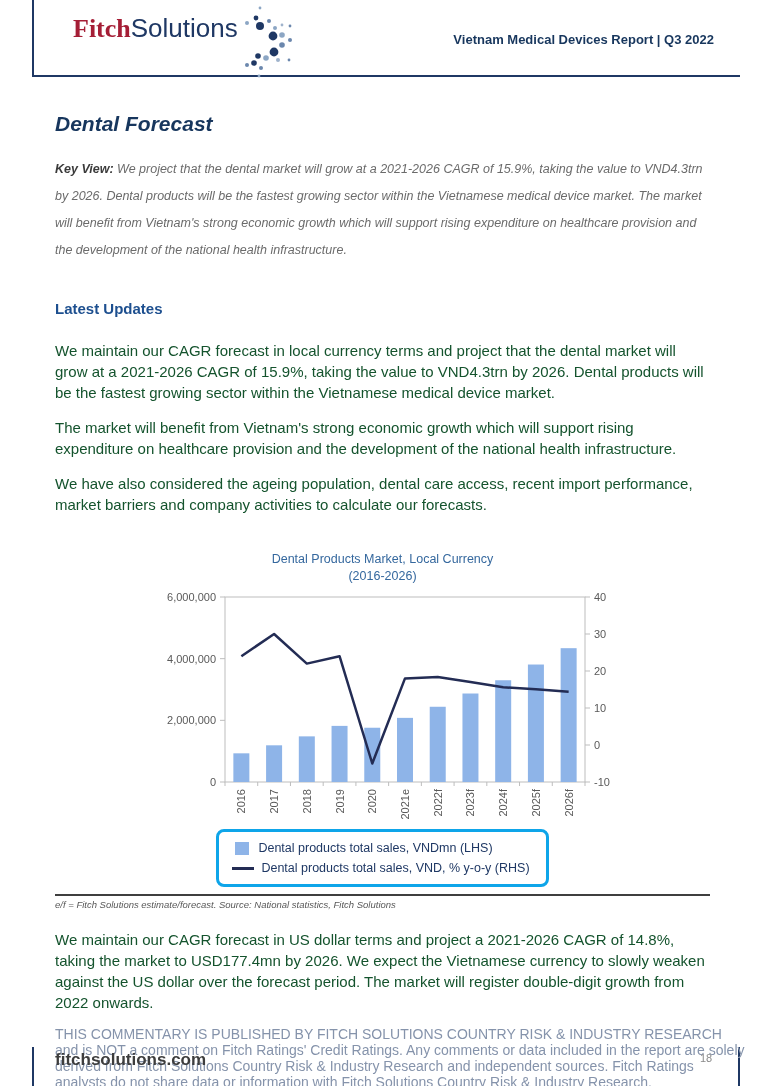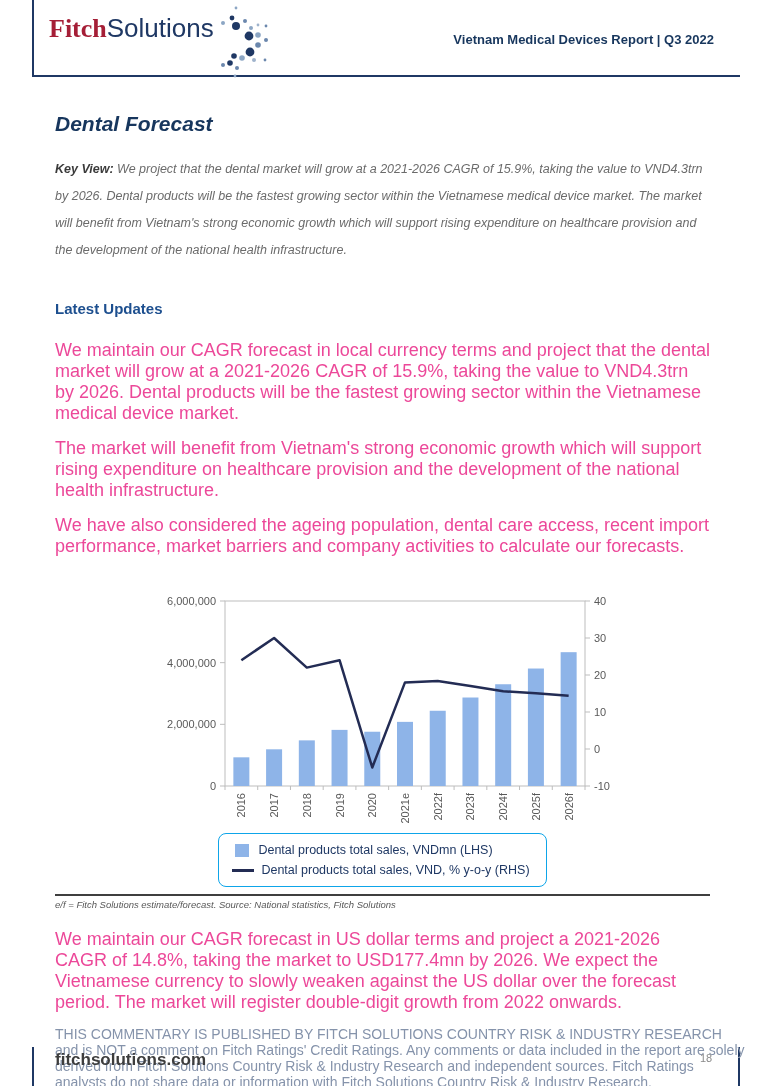--- a/index.html
+++ b/index.html
@@ -7,41 +7,41 @@
     width:768px;height:1086px;position:relative;background:#ffffff;
     font-family:"Liberation Sans",sans-serif;overflow:hidden;
   }
   
   .b-left-top{position:absolute;left:32px;top:0;width:2px;height:76px;background:#1f3864;}
   .h-rule{position:absolute;left:32px;top:75px;width:708px;height:2px;background:#1f3864;}
   .b-left-bot{position:absolute;left:32px;top:1047px;width:2px;height:39px;background:#1f3864;}
   .b-right-bot{position:absolute;left:738px;top:1047px;width:2px;height:39px;background:#1f3864;}
 
   
-  .logo{position:absolute;left:49px;top:13px;white-space:nowrap;}
+  .logo{position:absolute;left:73px;top:13px;white-space:nowrap;}
   .logo .fitch{font-family:"Liberation Serif",serif;font-weight:700;font-size:26px;color:#a51e36;}
   .logo .solutions{font-family:"Liberation Sans",sans-serif;font-weight:400;font-size:26px;color:#1f3864;}
   .logo-dots{position:absolute;left:172px;top:-11px;}
   .report-title{position:absolute;right:54px;top:32px;font-size:13px;font-weight:700;color:#17365d;}
 
   .content{padding:77px 58px 0 55px;}
   h1.page-title{margin:34px 0 0;font-size:21px;line-height:26px;font-weight:700;color:#17365d;font-style:italic;}
   .keyview{margin:19px 0 0;font-style:italic;font-size:12.5px;line-height:27px;color:#6b6b6b;}
   .keyview .kv-label{font-weight:700;color:#3b3b3b;}
   h2.section-heading{margin:36px 0 8px;font-size:15px;line-height:18px;font-weight:700;color:#1d4f8f;}
-  p.body{margin:0;font-size:18px;line-height:21px;color:#ec4899;}
+  p.body{margin:0;font-size:15px;line-height:21px;color:#14532d;}
   p.body.m1{margin-top:22px;}
   p.body.m2{margin-top:14px;}
 
   .chart-block{margin-top:36px;}
   .chart-title{font-size:12.5px;line-height:17px;color:#35689e;text-align:center;}
   .chart-svg{display:block;margin:4px 0 0 92px;}
   .chart-svg text.tick{font-size:11px;fill:#595959;font-family:"Liberation Sans",sans-serif;}
 
-  .legend{margin:2px auto 0;width:max-content;border:1px solid #0ea5e9;border-radius:8px;
+  .legend{margin:2px auto 0;width:max-content;border:3px solid #0ea5e9;border-radius:8px;
     padding:6px 16px;background:#fff;}
   .legend-row{display:flex;align-items:center;height:20px;}
   .legend-swatch{width:14px;height:13px;background:#8eb4e8;margin-right:9px;flex:none;}
   .legend-line{width:22px;height:3px;background:#232c54;margin-right:7px;margin-left:-3px;flex:none;}
   .legend-label{font-size:12.5px;font-weight:500;color:#1f3864;white-space:nowrap;}
 
   .foot-rule{margin-top:7px;height:2px;background:#3f3f3f;width:100%;}
   .chart-footnote{margin-top:3px;font-size:9.5px;font-style:italic;color:#595959;}
   p.body.us{margin-top:19px;}
 
@@ -92,20 +92,24 @@
 
   <p class="keyview"><span class="kv-label">Key View:</span><span> We project that the dental market will grow at a 2021-2026 CAGR of 15.9%, taking the value to VND4.3trn by 2026. Dental products will be the fastest growing sector within the Vietnamese medical device market. The market will benefit from Vietnam's strong economic growth which will support rising expenditure on healthcare provision and the development of the national health infrastructure.</span></p>
 
   <h2 class="section-heading">Latest Updates</h2>
 
   <p class="body m1">We maintain our CAGR forecast in local currency terms and project that the dental market will grow at a 2021-2026 CAGR of 15.9%, taking the value to VND4.3trn by 2026. Dental products will be the fastest growing sector within the Vietnamese medical device market.</p>
   <p class="body m2">The market will benefit from Vietnam's strong economic growth which will support rising expenditure on healthcare provision and the development of the national health infrastructure.</p>
   <p class="body m2">We have also considered the ageing population, dental care access, recent import performance, market barriers and company activities to calculate our forecasts.</p>
 
   <div class="chart-block">
+    <div class="chart-title">
+      <div>Dental Products Market, Local Currency</div>
+      <div>(2016-2026)</div>
+    </div>
     <svg id="chart-svg" class="chart-svg" width="500" height="238" viewBox="0 0 500 238">
         <rect x="78" y="8" width="360" height="185" fill="none" stroke="#bdbdbd" stroke-width="1"></rect>
         <line x1="73" y1="193" x2="78" y2="193" stroke="#bdbdbd"></line>
         <text x="69" y="197" text-anchor="end" class="tick">0</text>
         <line x1="73" y1="131.33333333333334" x2="78" y2="131.33333333333334" stroke="#bdbdbd"></line>
         <text x="69" y="135.33333333333334" text-anchor="end" class="tick">2,000,000</text>
         <line x1="73" y1="69.66666666666667" x2="78" y2="69.66666666666667" stroke="#bdbdbd"></line>
         <text x="69" y="73.66666666666667" text-anchor="end" class="tick">4,000,000</text>
         <line x1="73" y1="8" x2="78" y2="8" stroke="#bdbdbd"></line>
         <text x="69" y="12" text-anchor="end" class="tick">6,000,000</text>

